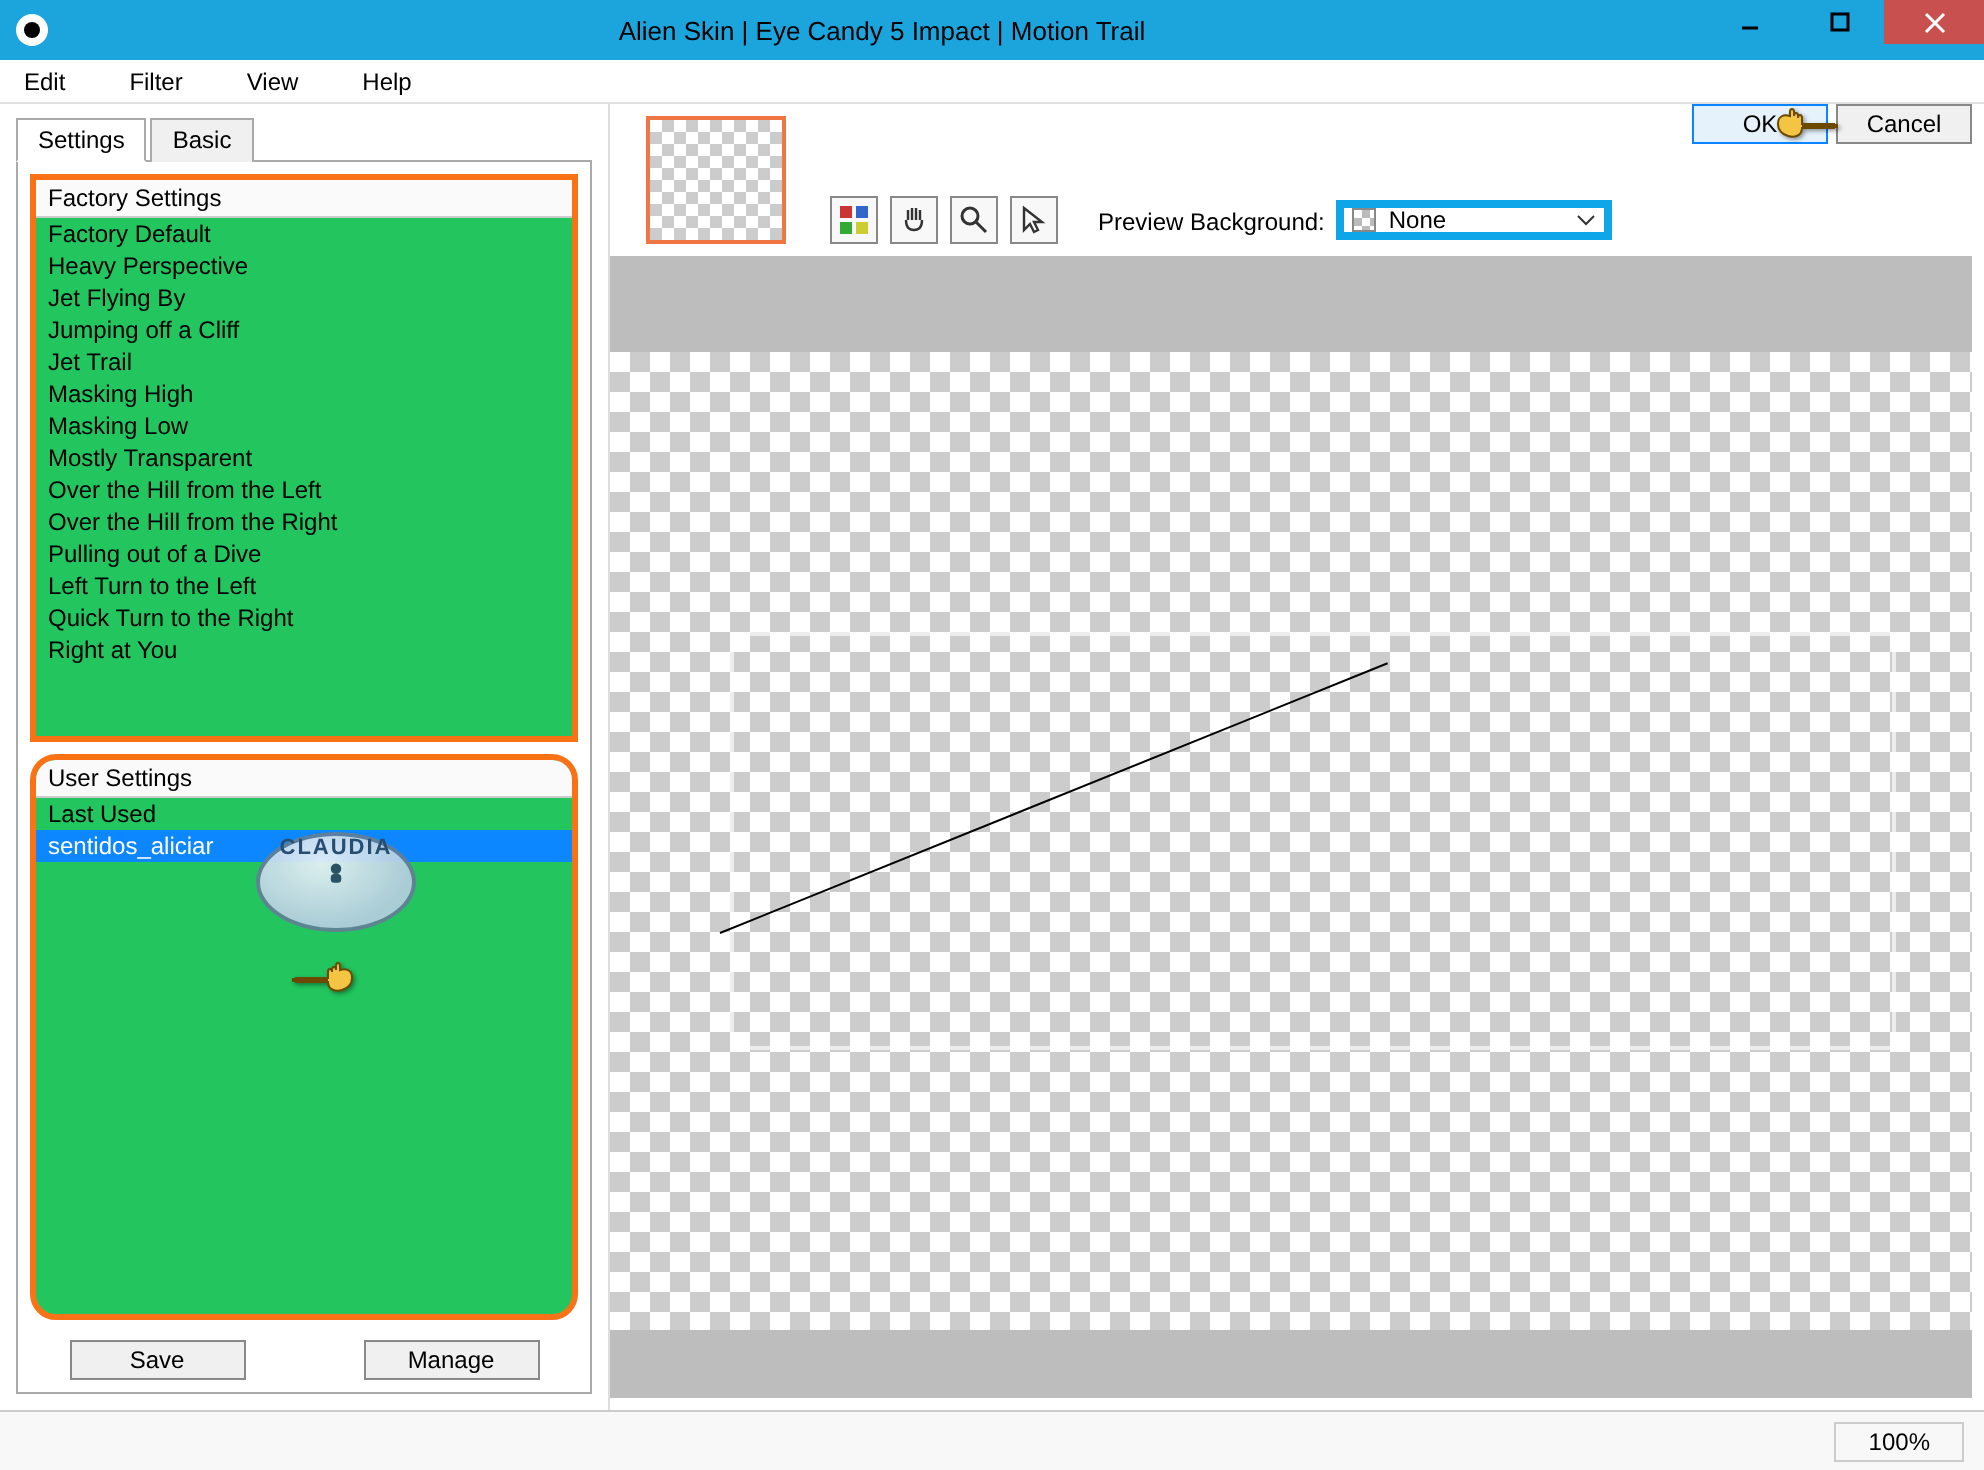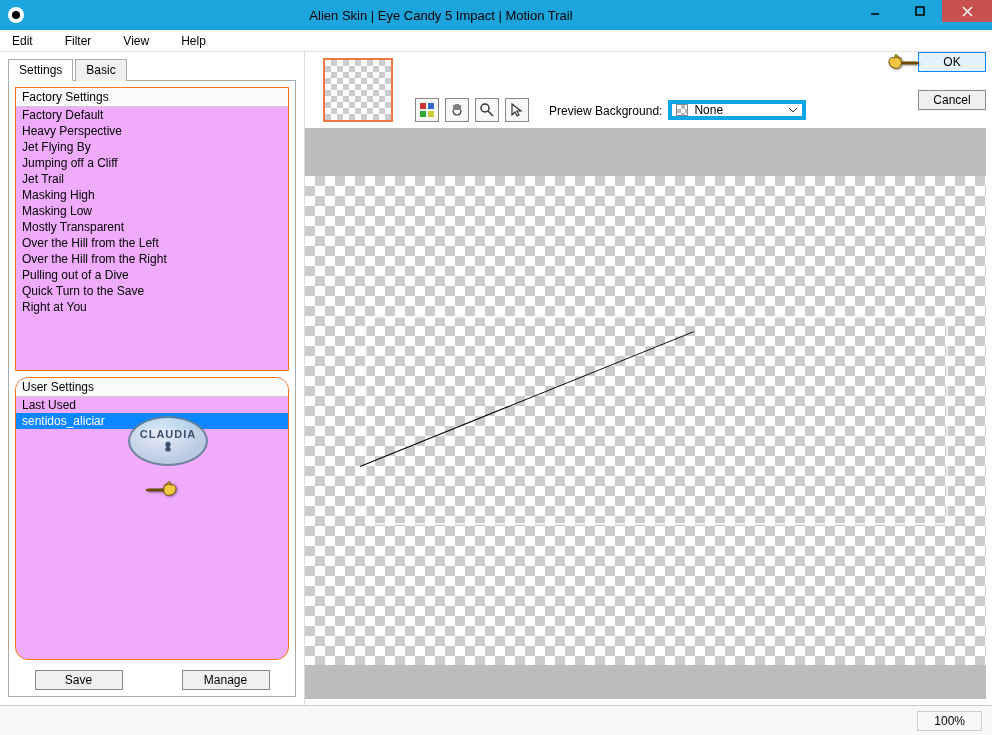--- a/index.html
+++ b/index.html
@@ -13,52 +13,52 @@
     .win-btn.close { background: #c8504f; width: 50px; height: 22px; }
     .win-btn.close svg line { stroke: #fff; }
     .menu-bar { height: 22px; background: #fff; display: flex; align-items: center; padding: 0 4px; border-bottom: 1px solid #e0e0e0; gap: 16px; }
     .menu-item { padding: 2px 8px; cursor: default; }
     .content { display: flex; position: absolute; top: 52px; bottom: 30px; left: 0; right: 0; }
     .left-pane { width: 305px; padding: 6px 8px 8px 8px; display: flex; flex-direction: column; border-right: 1px solid #ddd; }
     .tabs { display: flex; border-bottom: 1px solid #aaa; }
     .tab { padding: 3px 10px; border: 1px solid #aaa; border-bottom: none; background: #f0f0f0; margin-right: 2px; position: relative; top: 1px; }
     .tab.active { background: #fff; border-bottom: 1px solid #fff; }
     .panel { border: 1px solid #aaa; border-top: none; padding: 6px; flex: 1; display: flex; flex-direction: column; gap: 6px; }
-    .list-box { border: 1px solid #f97316; background: #f0abfc; overflow-y: scroll; position: relative; }
+    .list-box { border: 3px solid #f97316; background: #22c55e; overflow-y: scroll; position: relative; }
     .list-box.factory { height: 284px; }
     .list-box.user { flex: 1; border-radius: 13px; }
     .list-header { font-weight: normal; padding: 2px 6px; border-bottom: 1px solid #ccc; background: #fafafa; }
     .list-body { }
     .list-item { padding: 1px 6px; cursor: default; white-space: nowrap; }
     .list-item.selected { background: #0d87ff; color: #fff; }
     .btn-row { display: flex; justify-content: space-around; padding-top: 4px; gap: 20px; }
     .btn { border: 1px solid #888; background: #f0f0f0; padding: 2px 0; width: 88px; text-align: center; cursor: default; }
     .right-pane { flex: 1; display: flex; flex-direction: column; padding: 6px 6px 6px 0; position: relative; }
     .tool-row { display: flex; align-items: flex-end; gap: 6px; margin-bottom: 4px; }
     .thumb { width: 70px; height: 64px; border: 2px solid #e74; background-image: linear-gradient(45deg,#ccc 25%,transparent 25%),linear-gradient(-45deg,#ccc 25%,transparent 25%),linear-gradient(45deg,transparent 75%,#ccc 75%),linear-gradient(-45deg,transparent 75%,#ccc 75%); background-size: 12px 12px; background-position: 0 0,0 6px,6px -6px,-6px 0; background-color: #fff; margin: 0 16px 0 18px}
     .tool-btn { width: 24px; height: 24px; border: 1px solid #888; background: #f8f8f8; display: flex; align-items: center; justify-content: center; }
     .tool-btn svg { width: 16px; height: 16px; }
     .prev-label { margin-left: 14px; margin-bottom: 4px;}
     .prev-select { border: 4px solid #0ea5e9; padding: 1px 4px; display: flex; align-items: center; gap: 6px; background: #fff; width: 138px; height: 20px; margin-bottom: 2px;}
     .prev-select .swatch { width: 12px; height: 12px; border: 1px solid #888; background-image: linear-gradient(45deg,#bbb 25%,transparent 25%),linear-gradient(-45deg,#bbb 25%,transparent 25%),linear-gradient(45deg,transparent 75%,#bbb 75%),linear-gradient(-45deg,transparent 75%,#bbb 75%); background-size: 8px 8px; background-position: 0 0,0 4px,4px -4px,-4px 0;}
     .prev-select .chevron { margin-left: auto; }
-    .action-btns { position: absolute; top: 0; right: 6px; display: flex; flex-direction: column; gap: 18px; }
+    .action-btns { position: absolute; top: 0; right: 6px; display: flex; flex-direction: row; gap: 4px; }
     .action-btn { width: 68px; border: 1px solid #888; background: #f0f0f0; padding: 2px 0; text-align: center; cursor: default; }
     .action-btn.ok { border: 1px solid #0a84ff; background: #e6f2fb; }
     .canvas { margin-top: 2px; flex: 1; background: #bdbdbd; position: relative; overflow: hidden; }
     .canvas-inner { position: absolute; left: 0; right: 0; top: 48px; bottom: 34px; background-image: linear-gradient(45deg,#ccc 25%,transparent 25%),linear-gradient(-45deg,#ccc 25%,transparent 25%),linear-gradient(45deg,transparent 75%,#ccc 75%),linear-gradient(-45deg,transparent 75%,#ccc 75%); background-size: 20px 20px; background-position: 0 0,0 10px,10px -10px,-10px 0; background-color: #fff; }
     .canvas-inner::before { content:""; position:absolute; left:60px; right:38px; top:140px; bottom:140px; border:2px solid rgba(255,255,255,.65); }
     .trail-line { position:absolute; left:55px; top:290px; width:360px; height:1px; background:#000; transform: rotate(-22deg); transform-origin: left center;}
     .status-bar { position: absolute; bottom: 0; left: 0; right: 0; height: 30px; border-top: 1px solid #ccc; display: flex; align-items: center; justify-content: flex-end; padding: 0 10px; background: #f8f8f8;}
     .status-cell { border: 1px solid #ccc; padding: 2px 16px; }
     .pointer-hand { position: absolute; width: 34px; height: 22px; pointer-events: none; z-index: 50; }
     .pointer-hand.ok-hand { top: 51px; right: 71px; }
     .pointer-hand.user-hand { top: 478px; left: 144px; }
     .hand-svg { filter: drop-shadow(1px 1px 1px rgba(0,0,0,.4)); }
-    .watermark { position: absolute; top: 416px; left: 128px; width: 80px; height: 50px; border-radius: 50%; background: radial-gradient(ellipse at 40% 30%, #eaf3fa, #b5cde0 70%); border: 2px solid #627f96; display: flex; flex-direction: column; align-items: center; justify-content: center; font-family: serif; color: #2a4a66; opacity: .92; z-index: 5;}
+    .watermark { position: absolute; top: 416px; left: 128px; width: 80px; height: 50px; border-radius: 50%; background: radial-gradient(ellipse at 40% 30%, #eaf3fa, #b5cde0 70%); border: 2px solid #627f96; display: flex; flex-direction: column; align-items: center; justify-content: flex-start; font-family: serif; color: #2a4a66; opacity: .92; z-index: 5;}
     .watermark .wm-text{ font-size:11px; letter-spacing: 1px; font-weight: bold;}
     .watermark svg{ width:14px; height:14px; }
     
     .list-box::-webkit-scrollbar { width: 16px; }
     .list-box::-webkit-scrollbar-track { background: #f0f0f0; }
     .list-box::-webkit-scrollbar-thumb { background: #ccc; border: 1px solid #aaa; }
   </style>
 </head>
 <body>
 
@@ -110,21 +110,22 @@
             <div class="list-item">Heavy Perspective</div>
             <div class="list-item">Jet Flying By</div>
             <div class="list-item">Jumping off a Cliff</div>
             <div class="list-item">Jet Trail</div>
             <div class="list-item">Masking High</div>
             <div class="list-item">Masking Low</div>
             <div class="list-item">Mostly Transparent</div>
             <div class="list-item">Over the Hill from the Left</div>
             <div class="list-item">Over the Hill from the Right</div>
             <div class="list-item">Pulling out of a Dive</div>
-            <div class="list-item">Quick Turn to the Save</div>
+            <div class="list-item">Left Turn to the Left</div>
+            <div class="list-item">Quick Turn to the Right</div>
             <div class="list-item">Right at You</div>
           </div>
       </div>
       <div class="list-box user">
         <div class="list-header">User Settings</div>
         <div class="list-body" id="user-list">
             <div class="list-item">Last Used</div>
             <div class="list-item selected">sentidos_aliciar</div>
           </div>
       </div>

